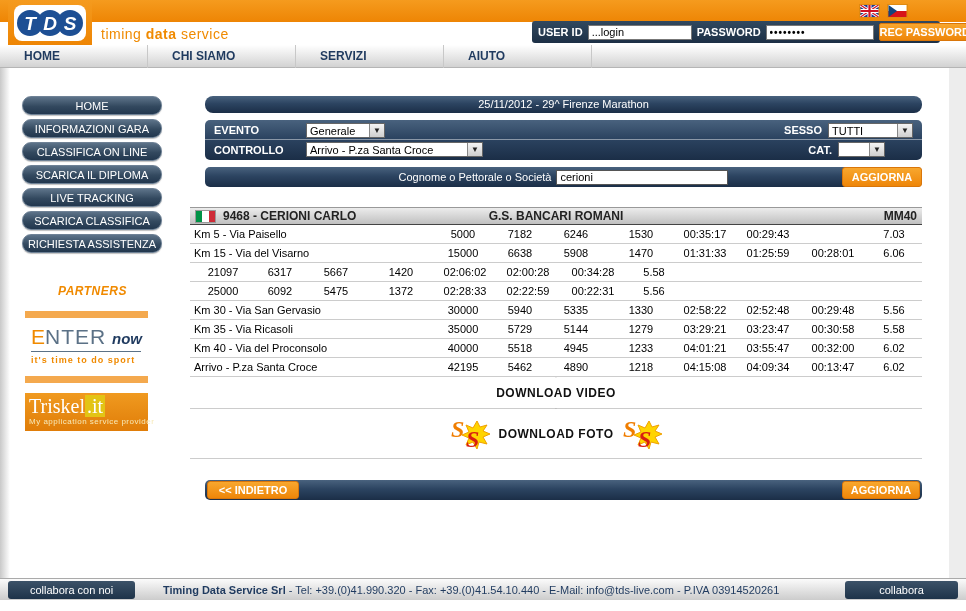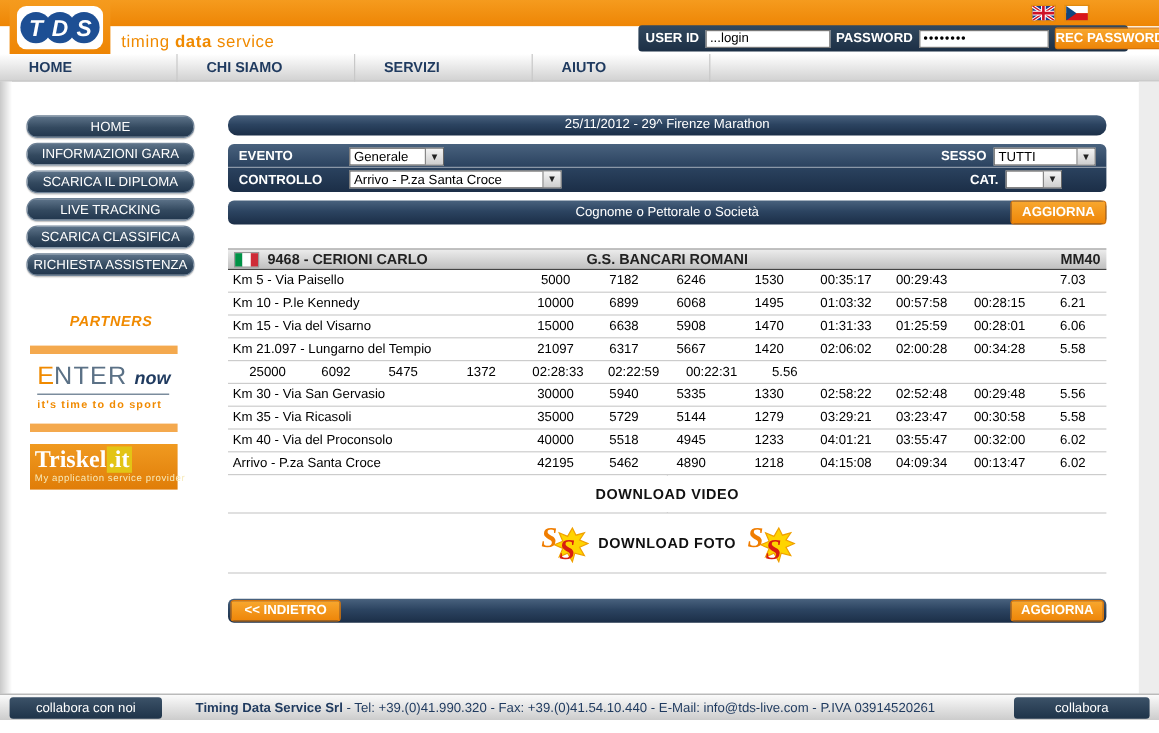--- a/index.html
+++ b/index.html
@@ -56,27 +56,27 @@
   .enter-box { margin:13px 0 0 15px; width:123px; height:72px; background:#fff;
     border-top:7px solid #f4a94e; border-bottom:7px solid #f4a94e; padding-top:9px; cursor:pointer; }
   .enter-line1 { font-size:21px; line-height:20px; text-align:left; padding-left:6px; white-space:nowrap; }
   .enter-e { color:#f08a00; font-weight:normal; }
   .enter-nter { color:#5b7186; letter-spacing:1px; }
   .enter-now { color:#1f3a5f; font-style:italic; font-weight:bold; font-size:15px; }
   .enter-rule { width:110px; height:1px; background:#5b7186; margin:2px 0 3px 6px; }
   .enter-tag { color:#f08a00; font-size:9px; font-weight:bold; letter-spacing:1px; padding-left:6px; white-space:nowrap; }
   .triskel-box { margin:10px 0 0 15px; width:123px; height:38px; cursor:pointer;
     background:linear-gradient(180deg,#f09a20,#e07d08); padding:2px 4px; }
-  .triskel-line { font-family:"Liberation Serif",serif; font-size:20px; line-height:22px; color:#fff; font-weight:bold; }
+  .triskel-line { font-family:"Liberation Serif",serif; font-size:20px; line-height:22px; color:#fff; font-weight:normal; }
   .triskel-it { background:#e3c415; color:#fff; padding:0 2px; }
   .triskel-tag { font-size:8px; color:#f7e9b8; letter-spacing:0.5px; white-space:nowrap; }
 
   
   .content { position:absolute; left:190px; top:68px; width:732px; }
-  .navy { background:linear-gradient(180deg,#49627e,#2c4461 45%,#1b2e47); }
+  .navy { background:linear-gradient(180deg,#49627e,#2c4461 45%,#1b2e47);margin-left:15px; }
   .title-bar { margin-top:28px; height:17px; border-radius:8px; color:#fff; font-size:11px;
     text-align:center; line-height:17px; }
   .filter-panel { margin-top:7px; border-radius:5px; padding:1px 0; }
   .filter-row { height:19px; display:flex; align-items:center; padding:0 9px; }
   .filter-row.first { border-bottom:1px solid rgba(255,255,255,0.45); }
   .f-label { color:#fff; font-size:11px; font-weight:bold; }
   .lab-evento { width:92px; }
   .lab-controllo { width:92px; }
   .spacer { flex:1; }
   .sel { display:inline-flex; height:15px; background:#fff; border:1px solid #666; cursor:pointer; }
@@ -190,20 +190,21 @@
     </svg>
   </div>
 
   <div class="left-shade"></div>
   <div class="right-shade"></div>
 
   <div class="sidebar">
     <div>
         <span class="side-btn">HOME</span>
         <span class="side-btn">INFORMAZIONI GARA</span>
+        <span class="side-btn">CLASSIFICA ON LINE</span>
         <span class="side-btn">SCARICA IL DIPLOMA</span>
         <span class="side-btn">LIVE TRACKING</span>
         <span class="side-btn">SCARICA CLASSIFICA</span>
         <span class="side-btn">RICHIESTA ASSISTENZA</span>
       </div>
     <div class="partners">PARTNERS</div>
     <div class="enter-box">
       <div class="enter-line1"><span class="enter-e">E</span><span class="enter-nter">NTER</span> <span class="enter-now">now</span></div>
       <div class="enter-rule"></div>
       <div class="enter-tag">it's time to do sport</div>
@@ -242,20 +243,21 @@
         <span class="f-label lab-right">CAT.</span>
         <span class="sel sel-cat">
           <span class="sel-text"></span>
             <span class="sel-btn">▼</span>
         </span>
       </div>
     </div>
 
     <div class="search-bar navy">
       <span class="search-label">Cognome o Pettorale o Società</span>
+      <input class="search-input" value="cerioni" style="">
       <span class="btn-orange aggiorna-top">AGGIORNA</span>
     </div>
 
     <div class="runner-bar">
       <span class="it-flag">
           <i class="itg"></i>
           <i class="itw"></i>
           <i class="itr"></i>
         </span>
       <span class="runner-name">9468 - CERIONI CARLO</span>
@@ -270,43 +272,31 @@
           <div class="td c-dist">5000</div>
           <div class="td c-pos">7182</div>
           <div class="td c-mf">6246</div>
           <div class="td c-cat">1530</div>
           <div class="td c-tempo">00:35:17</div>
           <div class="td c-real">00:29:43</div>
           <div class="td c-parz"></div>
           <div class="td c-min">7.03</div>
         </div>
           <div class="tr">
-          <div class="td c-name">Km 10 - P.le Kennedy</div>
-          <div class="td c-dist">10000</div>
-          <div class="td c-pos">6899</div>
-          <div class="td c-mf">6068</div>
-          <div class="td c-cat">1495</div>
-          <div class="td c-tempo">01:03:32</div>
-          <div class="td c-real">00:57:58</div>
-          <div class="td c-parz">00:28:15</div>
-          <div class="td c-min">6.21</div>
-        </div>
-          <div class="tr">
           <div class="td c-name">Km 15 - Via del Visarno</div>
           <div class="td c-dist">15000</div>
           <div class="td c-pos">6638</div>
           <div class="td c-mf">5908</div>
           <div class="td c-cat">1470</div>
           <div class="td c-tempo">01:31:33</div>
           <div class="td c-real">01:25:59</div>
           <div class="td c-parz">00:28:01</div>
           <div class="td c-min">6.06</div>
         </div>
           <div class="tr">
-          <div class="td c-name">Km 21.097 - Lungarno del Tempio</div>
           <div class="td c-dist">21097</div>
           <div class="td c-pos">6317</div>
           <div class="td c-mf">5667</div>
           <div class="td c-cat">1420</div>
           <div class="td c-tempo">02:06:02</div>
           <div class="td c-real">02:00:28</div>
           <div class="td c-parz">00:34:28</div>
           <div class="td c-min">5.58</div>
         </div>
           <div class="tr">

